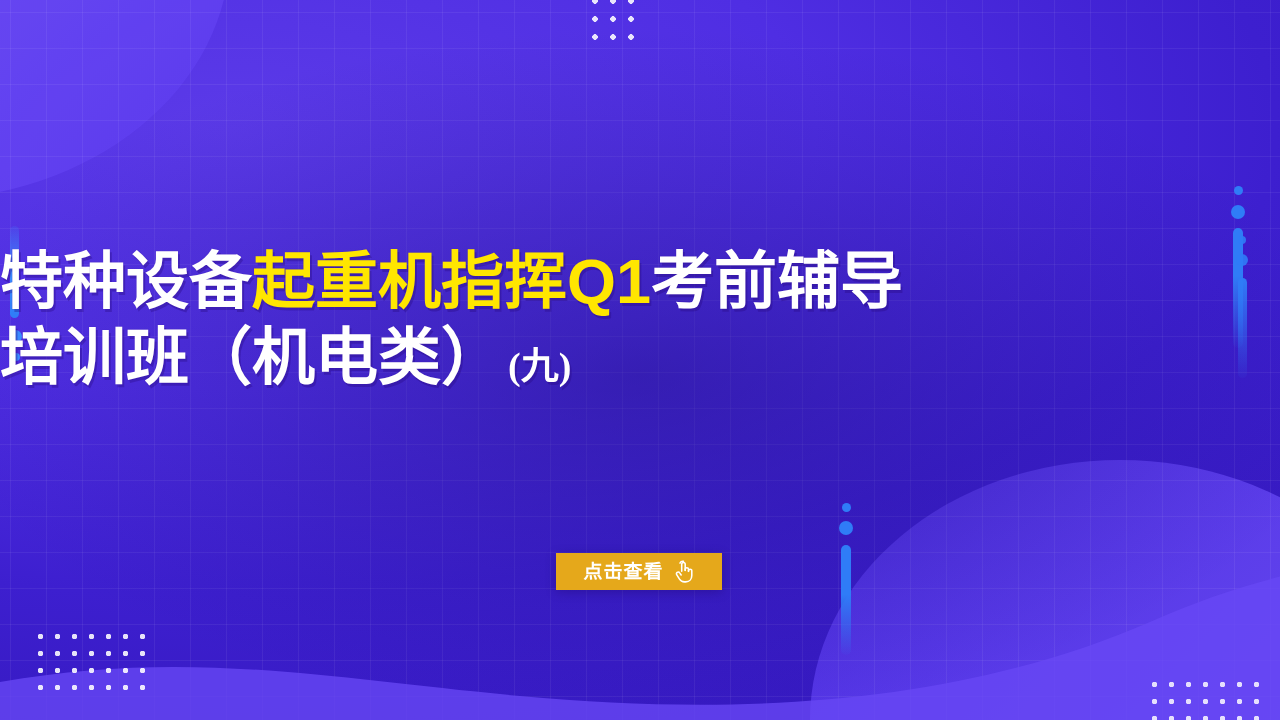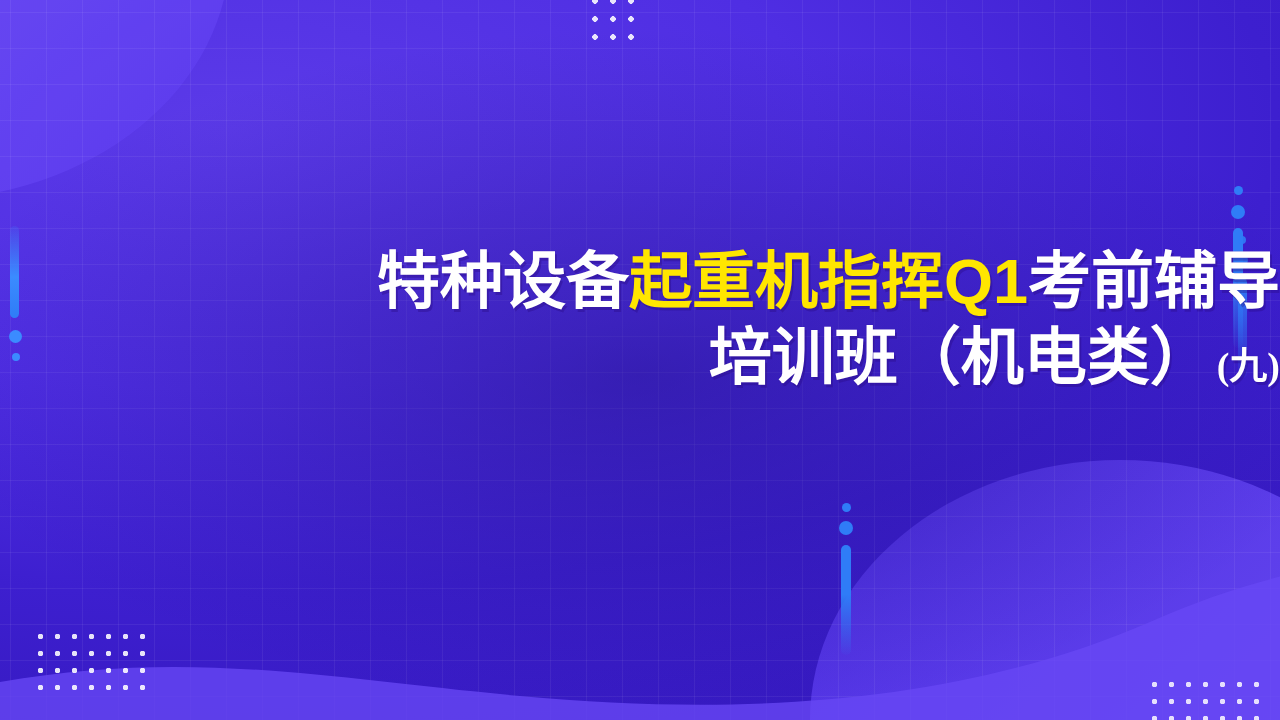--- a/index.html
+++ b/index.html
@@ -133,21 +133,21 @@
     width: 9px; height: 100px;
     background: linear-gradient(to bottom, #2f7cf7 0%, rgba(47,124,247,0.05) 100%);
   }
 
   
   .title-block {
     position: absolute;
     left: 0;
     right: 0;
     top: 246px;
-    text-align: right;
+    text-align: left;
     z-index: 6;
   }
   .title-line {
     font-size: 63px;
     line-height: 1.13;
     font-weight: bold;
     color: #ffffff;
     letter-spacing: 0px;
     white-space: nowrap;
     text-shadow:
@@ -221,14 +221,23 @@
   <div class="tick tick-line-r1"></div>
   <div class="tick tick-dot-r2-a"></div>
   <div class="tick tick-dot-r2-b"></div>
   <div class="tick tick-line-r2"></div>
 
   <div class="title-block">
     <div class="title-line title-line-1"><span>特种设备</span><span class="hl">起重机指挥Q1</span><span>考前辅导</span></div>
     <div class="title-line title-line-2"><span>培训班（机电类）</span><span class="suffix">(九)</span></div>
   </div>
 
+  <div class="cta">
+    <span class="cta-label">点击查看</span>
+    <svg class="cta-icon" viewBox="0 0 24 26" fill="none" stroke="#ffffff" stroke-width="1.7" stroke-linecap="round" stroke-linejoin="round">
+      <path d="M9.5 12.2V4.6a1.9 1.9 0 0 1 3.8 0v6.4"></path>
+      <path d="M13.3 11.3v-1.2a1.8 1.8 0 0 1 3.6 0v2.0"></path>
+      <path d="M16.9 12.3v-0.6a1.8 1.8 0 0 1 3.6 0v5.1c0 4.0-2.6 7.0-6.6 7.0h-1.6c-2.5 0-4.0-1.1-5.2-3.0l-3.1-5.0c-0.6-1.0-0.2-2.2 0.9-2.6 0.9-0.4 1.9-0.1 2.4 0.7l1.6 2.4"></path>
+      <path d="M7.6 3.3a3.6 3.6 0 0 1 3.8-1.9"></path>
+    </svg>
+  </div>
 
 </div>
 
 </body></html>

